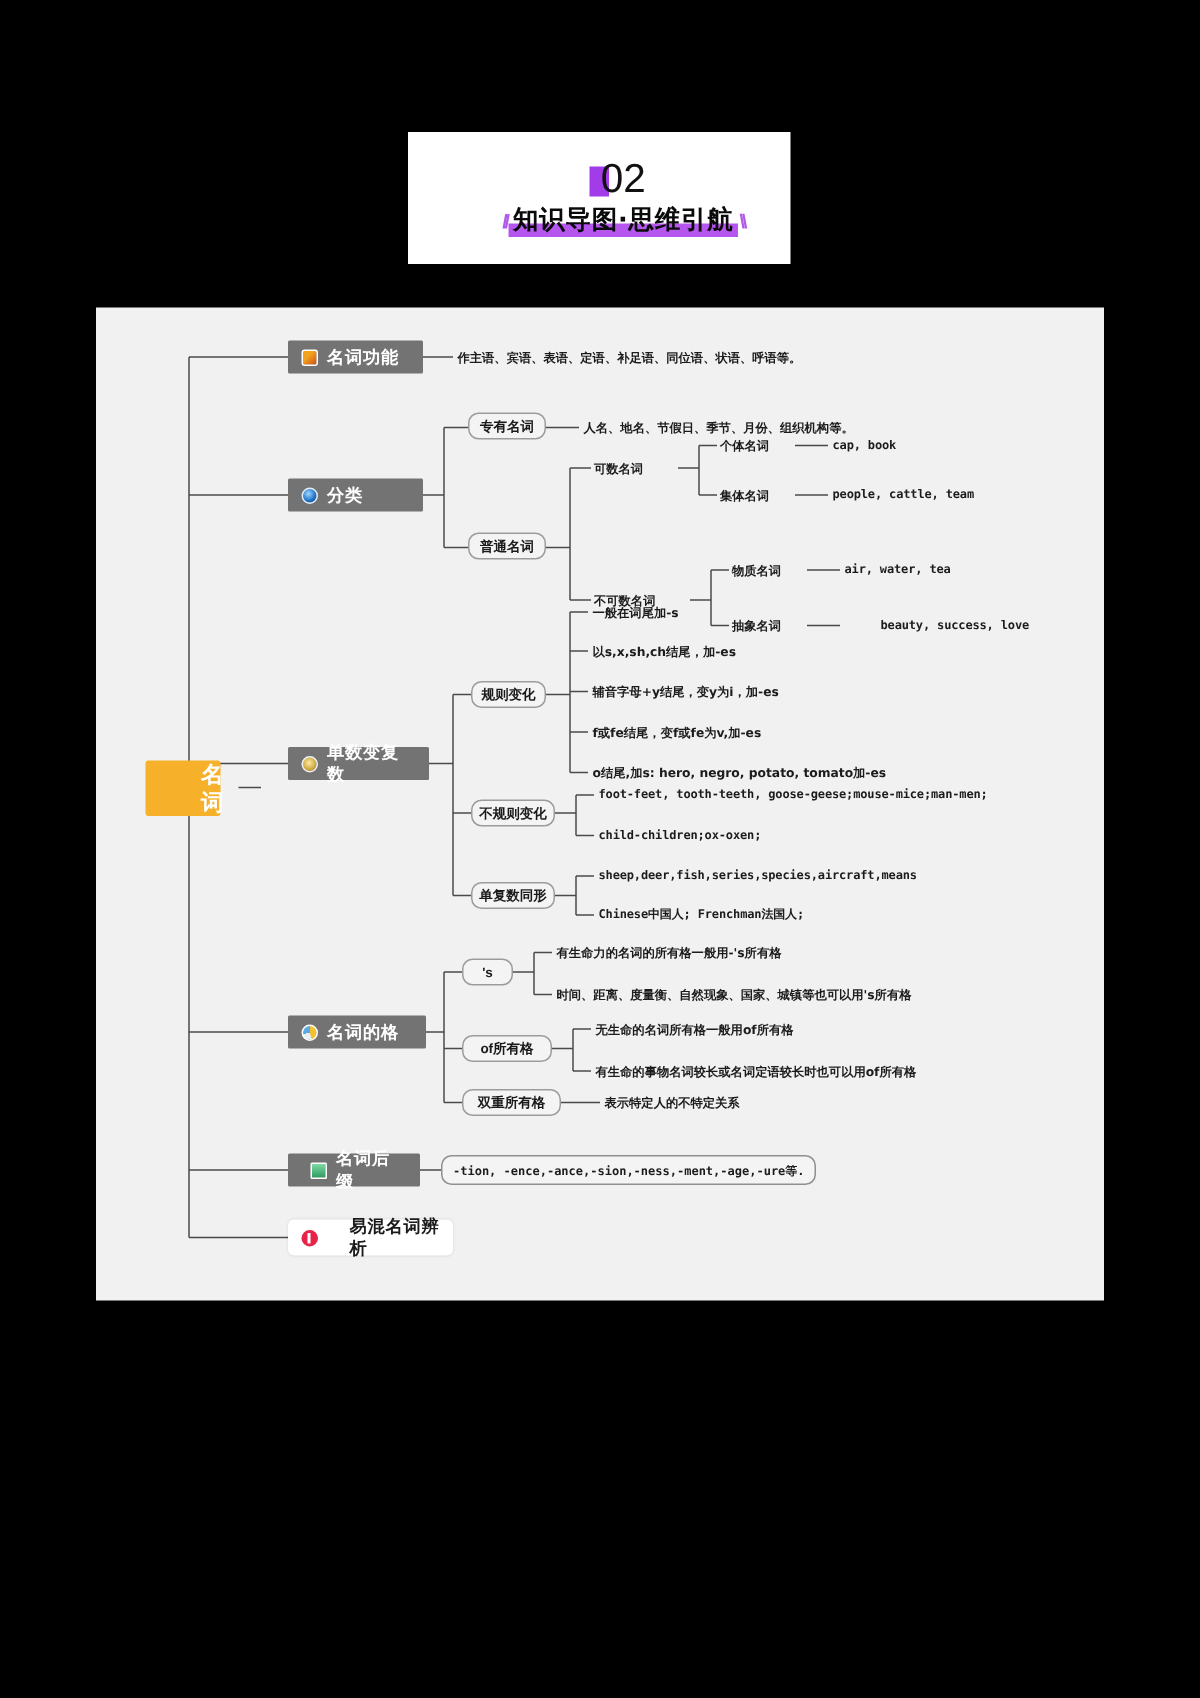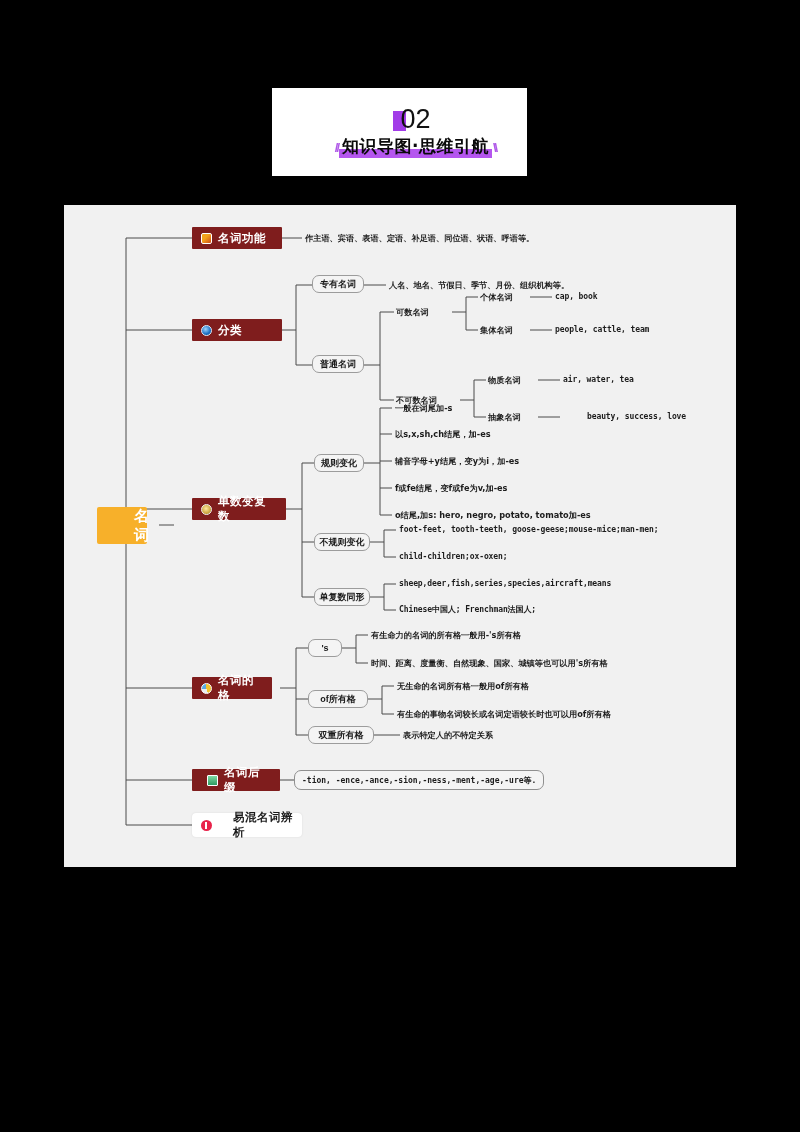--- a/index.html
+++ b/index.html
@@ -96,21 +96,21 @@
     color: #ffffff;
     font-size: 15px;
     font-weight: 700;
     display: flex; align-items: center; justify-content: center;
     border-radius: 2px;
     font-family: "DejaVu Sans", sans-serif;
     letter-spacing: 1px;
   }
 
   .main-node {
-    background: #7f1d1d;
+    background: #737373;
     color: #ffffff;
     font-size: 11.5px;
     font-weight: 700;
     display: flex; align-items: center;
     padding: 0 9px;
     gap: 6px;
     border-radius: 1px;
     font-family: "DejaVu Sans", sans-serif;
     letter-spacing: 0.5px;
   }
@@ -342,21 +342,21 @@
     <div class="leaf-text cn" style="left:331px; top:306px;">o结尾,加s: hero, negro, potato, tomato加-es</div>
 
     <div class="node sub-node" style="left:250px; top:328px; width:56px; height:18px;">不规则变化</div>
     <div class="leaf-text mono" style="left:335px; top:321px;">foot-feet, tooth-teeth, goose-geese;mouse-mice;man-men;</div>
     <div class="leaf-text mono" style="left:335px; top:348px;">child-children;ox-oxen;</div>
 
     <div class="node sub-node" style="left:250px; top:383px; width:56px; height:18px;">单复数同形</div>
     <div class="leaf-text mono" style="left:335px; top:375px;">sheep,deer,fish,series,species,aircraft,means</div>
     <div class="leaf-text mono" style="left:335px; top:401px;">Chinese中国人; Frenchman法国人;</div>
 
-    <div class="node main-node" style="left:128px; top:472px; width:80px; height:22px;">
+    <div class="node main-node" style="left:128px; top:472px; width:92px; height:22px;">
       <span class="node-icon icon-pie"></span>
       <span>名词的格</span>
     </div>
 
     <div class="node sub-node" style="left:244px; top:434px; width:34px; height:18px;">'s</div>
     <div class="leaf-text cn" style="left:307px; top:426px;">有生命力的名词的所有格一般用-'s所有格</div>
     <div class="leaf-text cn" style="left:307px; top:454px;">时间、距离、度量衡、自然现象、国家、城镇等也可以用's所有格</div>
 
     <div class="node sub-node" style="left:244px; top:485px; width:60px; height:18px;">of所有格</div>
     <div class="leaf-text cn" style="left:333px; top:477px;text-align:right;">无生命的名词所有格一般用of所有格</div>

